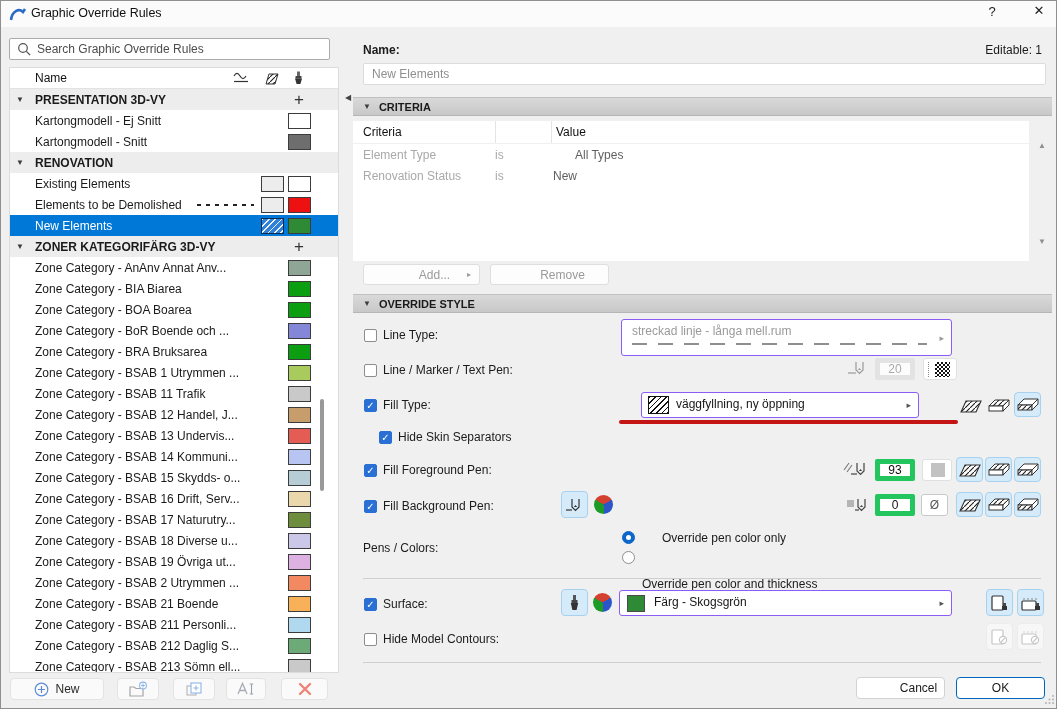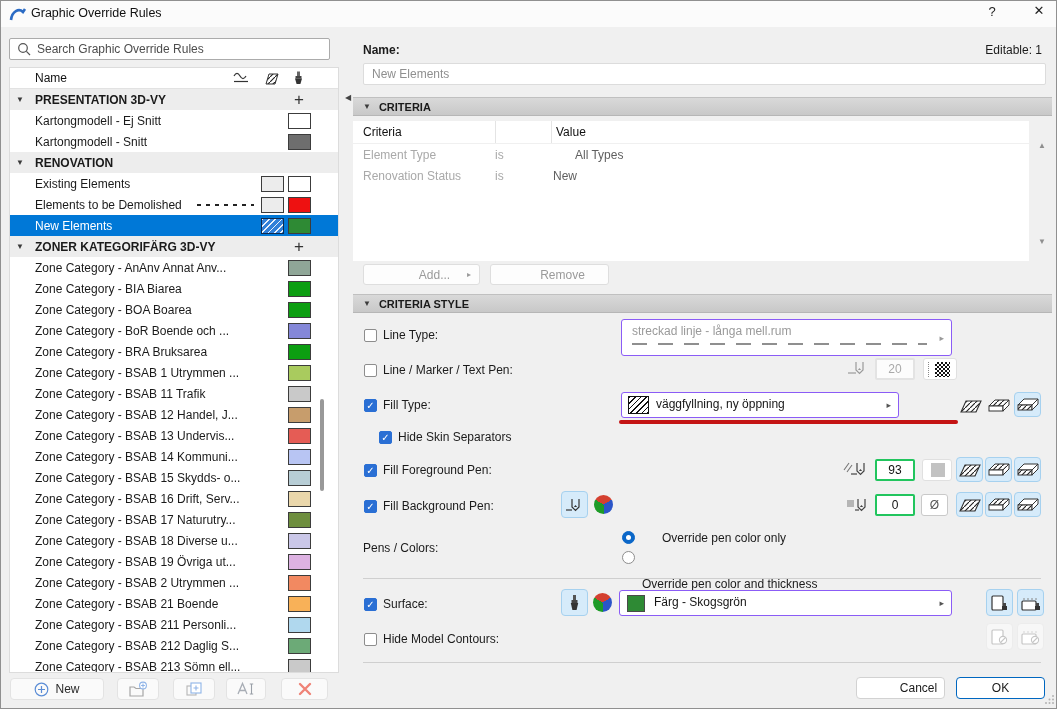--- a/index.html
+++ b/index.html
@@ -63,21 +63,21 @@
   .radio.on::after{content:"";display:block;width:5px;height:5px;border-radius:50%;background:#fff;margin:3px;}
   .combo{position:absolute;background:#fff;border:1px solid #8b5cf6;border-radius:3px;box-sizing:border-box;}
   .carrow{position:absolute;right:7px;top:50%;transform:translateY(-50%);font-size:9px;color:#555;}
   .carrow.dim{color:#9a9a9a;}
   .ltname{position:absolute;left:10px;top:4px;color:#9a9a9a;}
   .ltdash{position:absolute;left:10px;top:23px;width:295px;height:2px;background:repeating-linear-gradient(90deg,#8f8f8f 0 15px,transparent 15px 26px);}
   .fillthumb{position:absolute;left:6px;top:3px;width:21px;height:18px;border:1px solid #111;box-sizing:border-box;background:repeating-linear-gradient(135deg,#111 0 1px,#fff 1px 4px);}
   .combotext{position:absolute;left:34px;top:4px;color:#161616;}
   .surfsw{position:absolute;left:7px;top:4px;width:18px;height:17px;border:1px solid #4a4a4a;box-sizing:border-box;}
   .redline{position:absolute;left:618px;top:419px;width:339px;height:4px;background:#c41414;border-radius:2px;}
-  .pfield{position:absolute;width:40px;height:22px;background:#fff;border:2px solid #22c55e;border-radius:2px;box-sizing:border-box;display:flex;align-items:center;justify-content:center;color:#111;}
+  .pfield{position:absolute;width:40px;height:22px;background:#fff;border:5px solid #22c55e;border-radius:2px;box-sizing:border-box;display:flex;align-items:center;justify-content:center;color:#111;}
   .pfield.dis{color:#a9a9a9;border-color:#e3e3e3;background:#fcfcfc;}
   .ibtn{position:absolute;width:27px;height:25px;border-radius:4px;box-sizing:border-box;display:flex;align-items:center;justify-content:center;background:transparent;}
   .ibtn.hl{background:#d6ebfa;border:1px solid #a6d1ef;}
   .ibtn.disb{background:#f7f7f7;border:1px solid #ececec;}
   .wheel{position:absolute;width:19px;height:19px;border-radius:50%;background:conic-gradient(from -60deg,#d4402f 0 120deg,#2b55c8 120deg 240deg,#1d9b27 240deg 360deg);}
   .swbtn{position:absolute;background:#fff;border:1px solid #e0e0e0;border-radius:3px;box-sizing:border-box;display:flex;align-items:center;}
   .checker{width:15px;height:15px;background:repeating-conic-gradient(#111 0 25%,#fff 0 50%) 0 0/4px 4px;margin-left:8px;}
   .dotl{width:1px;height:15px;border-left:1px dotted #8a8a8a;margin-left:4px;}
   .graysq{width:14px;height:14px;background:#c2c2c2;margin-left:8px;}
   .obtn{position:absolute;width:27px;height:22px;background:#fff;border:1px solid #c9c9c9;border-radius:3px;box-sizing:border-box;display:flex;align-items:center;justify-content:center;color:#555;font-size:12px;}
@@ -377,21 +377,21 @@
   <div class="gbtn" style="left:362px;top:263px;width:117px;">
     <span>Add...</span>
     <span class="ar">▸</span>
   </div>
   <div class="gbtn" style="left:489px;top:263px;width:119px;">
     <span>Remove</span>
   </div>
 
   <div class="secbar" style="top:293px;">
     <span class="stri">▼</span>
-    <span class="sectitle">CRITERIA STYLE</span>
+    <span class="sectitle">OVERRIDE STYLE</span>
   </div>
 
   <span class="cb" style="left:363px;top:328px;"></span>
   <span class="flabel" style="left:382px;top:327px;">Line Type:</span>
   <div class="combo" style="left:620px;top:318px;width:331px;height:37px;">
     <span class="ltname">streckad linje - långa mell.rum</span>
     <span class="ltdash"></span>
     <span class="carrow dim">▸</span>
   </div>
 
@@ -405,21 +405,21 @@
   <div class="pfield dis" style="left:874px;top:357px;">
     <span>20</span>
   </div>
   <div class="swbtn" style="left:922px;top:357px;width:34px;height:22px;">
     <span class="dotl"></span>
     <span class="checker" style="margin-left:5px;"></span>
   </div>
 
   <span class="cb on" style="left:363px;top:398px;">✓</span>
   <span class="flabel" style="left:382px;top:397px;">Fill Type:</span>
-  <div class="combo" style="left:620px;top:391px;width:278px;height:26px;">
+  <div class="combo" style="left:640px;top:391px;width:278px;height:26px;">
     <span class="fillthumb"></span>
     <span class="combotext">väggfyllning, ny öppning</span>
     <span class="carrow">▸</span>
   </div>
   <div class="redline"></div>
   <div class="ibtn" style="left:956px;top:392px;">
     <svg width="22" height="15" viewBox="0 0 22 15">
         <polygon points="1,14 6,3 21,3 16,14" fill="url(#hp)" stroke="#333" stroke-width="1.1"></polygon>
       </svg>
   </div>

